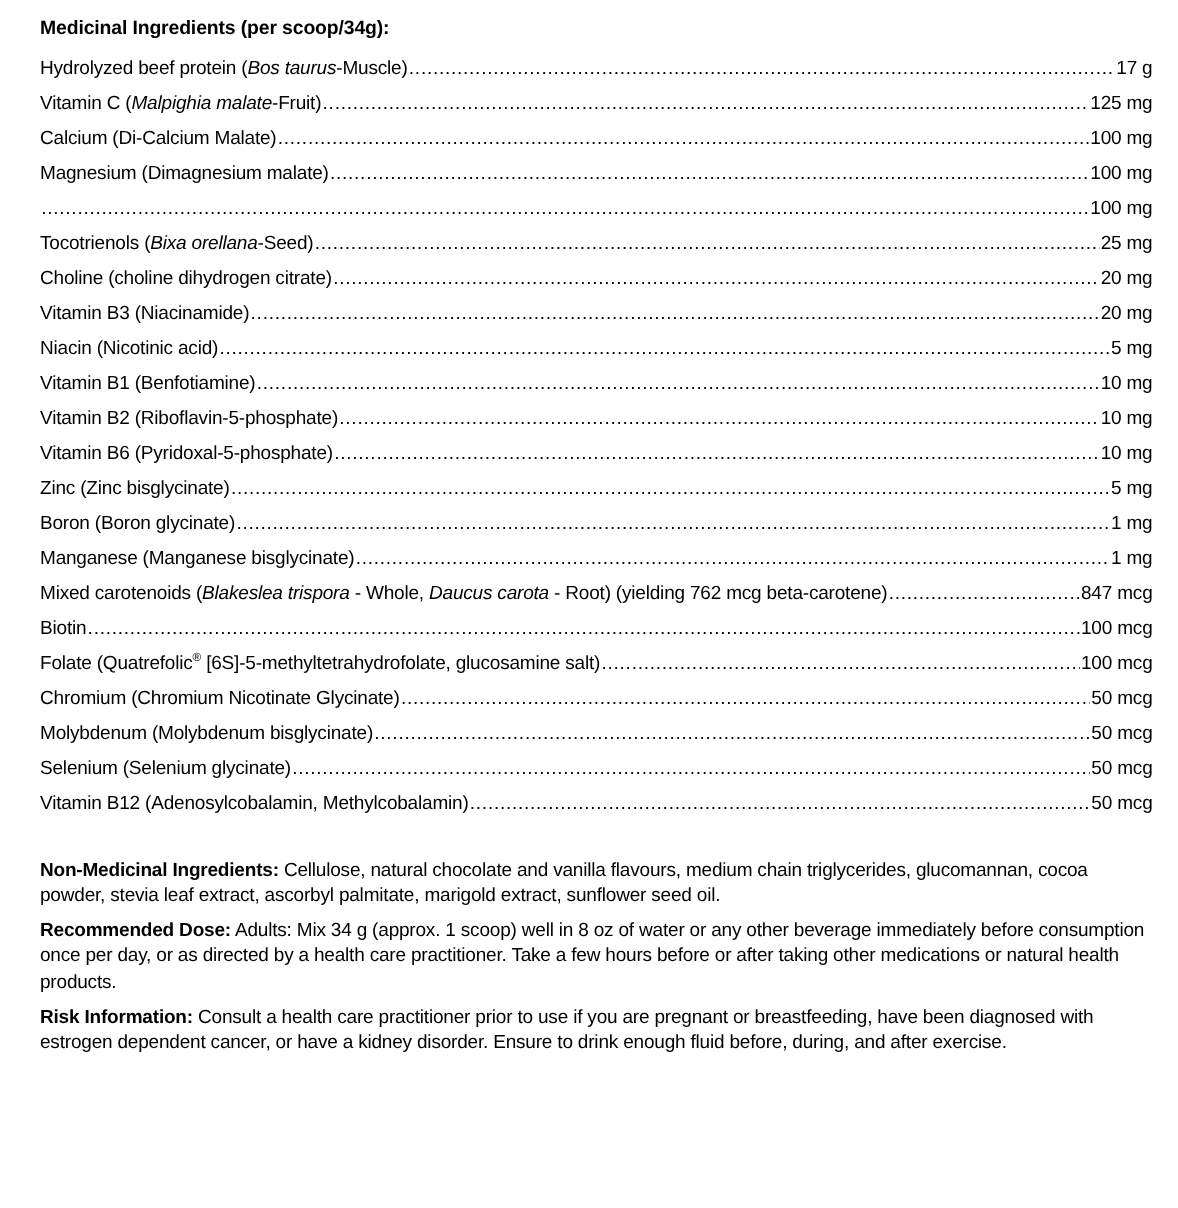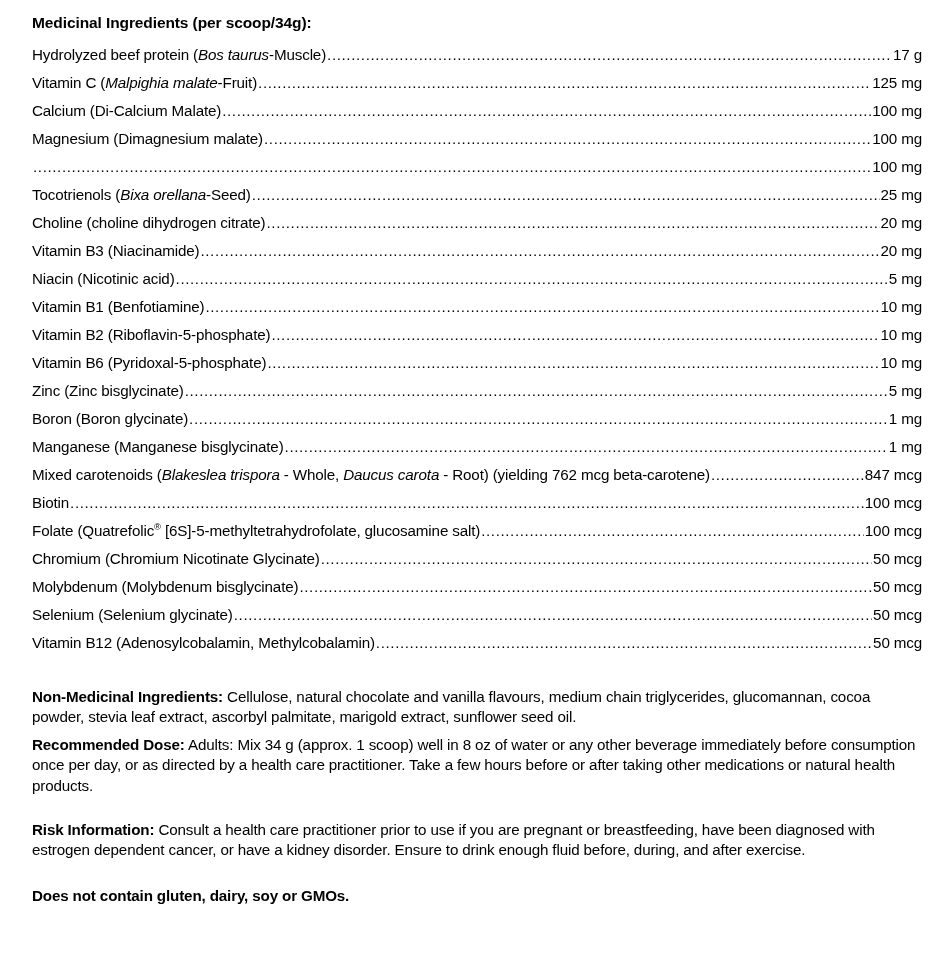--- a/index.html
+++ b/index.html
@@ -71,21 +71,21 @@
     line-height: 1.33;
     margin: 0;
     letter-spacing: -0.15px;
     text-align: left;
   }
   .block b {
     font-weight: bold;
   }
   .gap-nonmed { margin-top: 30px; }
   .gap-dose { margin-top: 8px; }
-  .gap-risk { margin-top: 24px; }
+  .gap-risk { margin-top: 8px; }
   .gap-footer { margin-top: 26px; }
   .footer-note {
     font-size: 15.2px;
     font-weight: bold;
     letter-spacing: -0.15px;
   }
   sup {
     font-size: 0.62em;
     vertical-align: super;
     line-height: 0;
@@ -215,15 +215,14 @@
   </p>
 
   <p class="block gap-dose">
     <b>Recommended Dose:</b><span> Adults: Mix 34 g (approx. 1 scoop) well in 8 oz of water or any other beverage immediately before consumption once per day, or as directed by a health care practitioner. Take a few hours before or after taking other medications or natural health products.</span>
   </p>
 
   <p class="block gap-risk">
     <b>Risk Information:</b><span> Consult a health care practitioner prior to use if you are pregnant or breastfeeding, have been diagnosed with estrogen dependent cancer, or have a kidney disorder. Ensure to drink enough fluid before, during, and after exercise.</span>
   </p>
 
-  <p class="block footer-note gap-footer">Does not contain gluten, dairy, soy or GMOs.</p>
 
 </div>
 
 </body></html>

